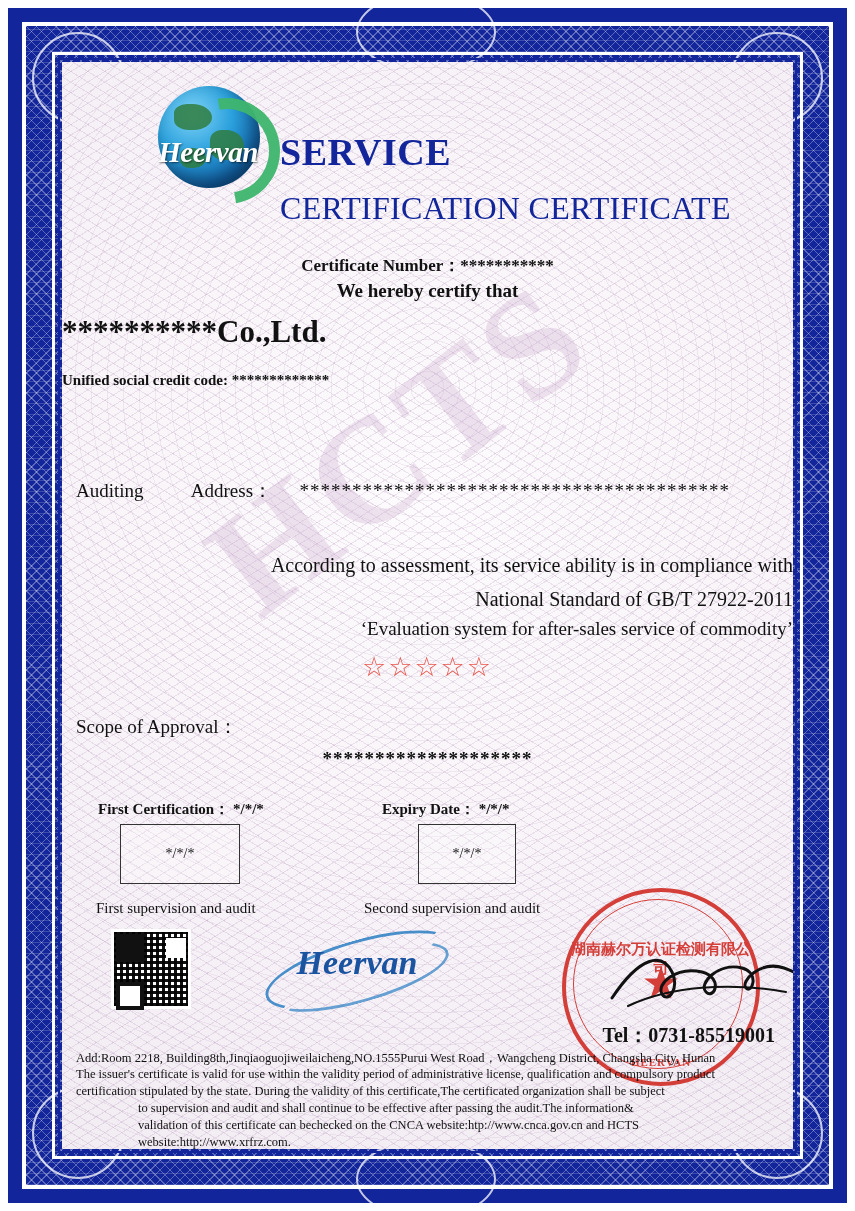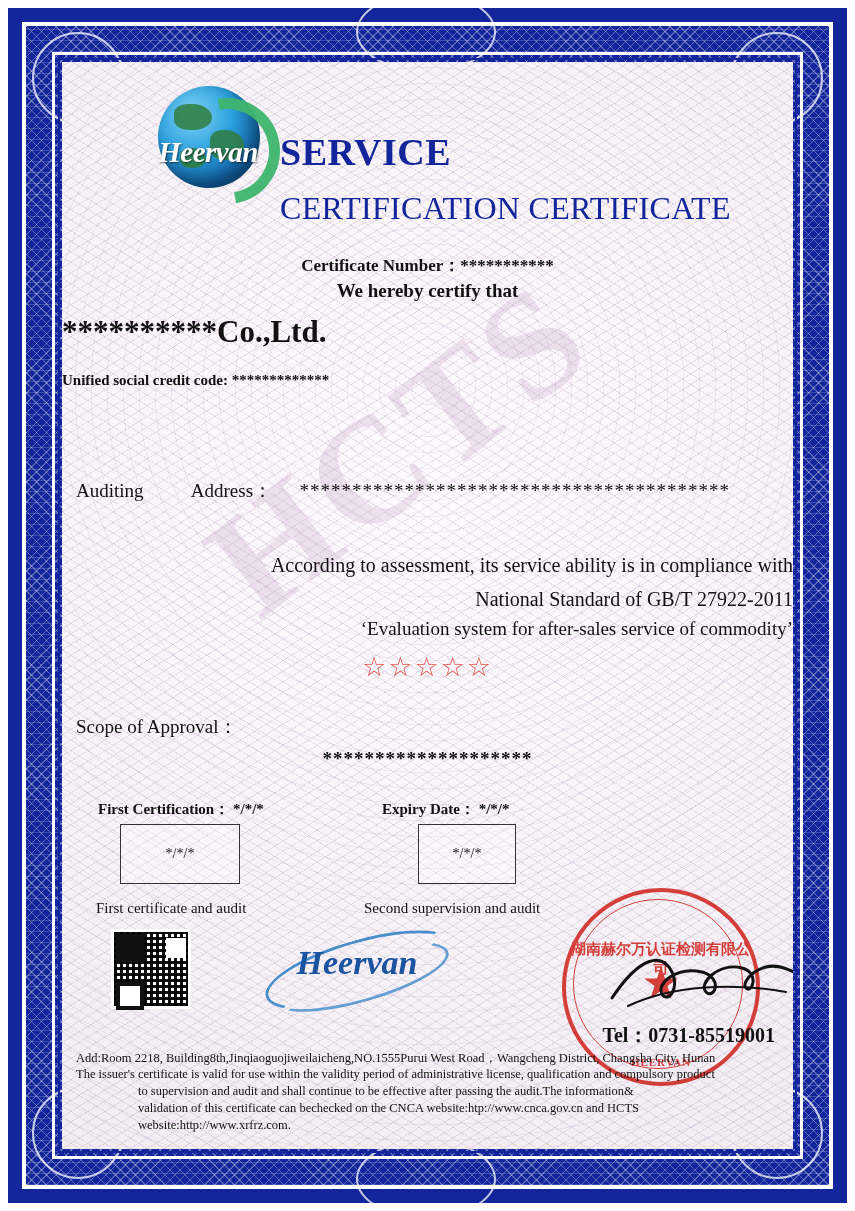--- a/index.html
+++ b/index.html
@@ -508,21 +508,21 @@
         <span>*/*/*</span>
       </div>
 
       <div class="date-box" style="left:58px; top:762px; width:120px; height:60px;">
         <span>*/*/*</span>
       </div>
       <div class="date-box" style="left:356px; top:762px; width:98px; height:60px;">
         <span>*/*/*</span>
       </div>
 
-      <div class="audit-cap" style="left:34px; top:838px;">First certificate and audit</div>
+      <div class="audit-cap" style="left:34px; top:838px;">First supervision and audit</div>
       <div class="audit-cap" style="left:302px; top:838px;">Second supervision and audit</div>
 
       <div class="qr"></div>
 
       <div class="brandmark">
         <div class="swirl"></div>
         <div class="swirl2"></div>
         <div class="txt">Heervan</div>
       </div>
 
@@ -537,20 +537,21 @@
       <svg class="signature" viewBox="0 0 230 80">
         <path d="M2,56 C30,14 52,10 62,30 C70,46 58,62 52,52 C46,42 66,24 92,30 C114,36 104,58 96,50 C88,42 108,20 132,26 C150,31 142,52 136,46 C130,40 150,18 174,26 C194,33 206,44 226,36" fill="none" stroke="#111" stroke-width="3" stroke-linecap="round"></path>
         <path d="M18,64 C60,44 120,40 176,50" fill="none" stroke="#111" stroke-width="2" stroke-linecap="round"></path>
       </svg>
 
       <div class="tel-line">Tel：0731-85519001</div>
       <div class="addr-small">Add:Room 2218, Building8th,Jinqiaoguojiweilaicheng,NO.1555Purui West Road，Wangcheng District, Changsha City, Hunan</div>
 
       <div class="legal">
         <p>The issuer's certificate is valid for use within the validity period of administrative license, qualification and compulsory product</p>
+        <p>certification stipulated by the state. During the validity of this certificate,The certificated organization shall be subject</p>
         <p class="indent">to supervision and audit and shall continue to be effective after passing the audit.The information&amp;</p>
         <p class="indent">validation of this certificate can bechecked on the CNCA website:htp://www.cnca.gov.cn and HCTS</p>
         <p class="indent">website:http://www.xrfrz.com.</p>
       </div>
 
     </div>
   </div>
 </div>
 
 </body></html>

